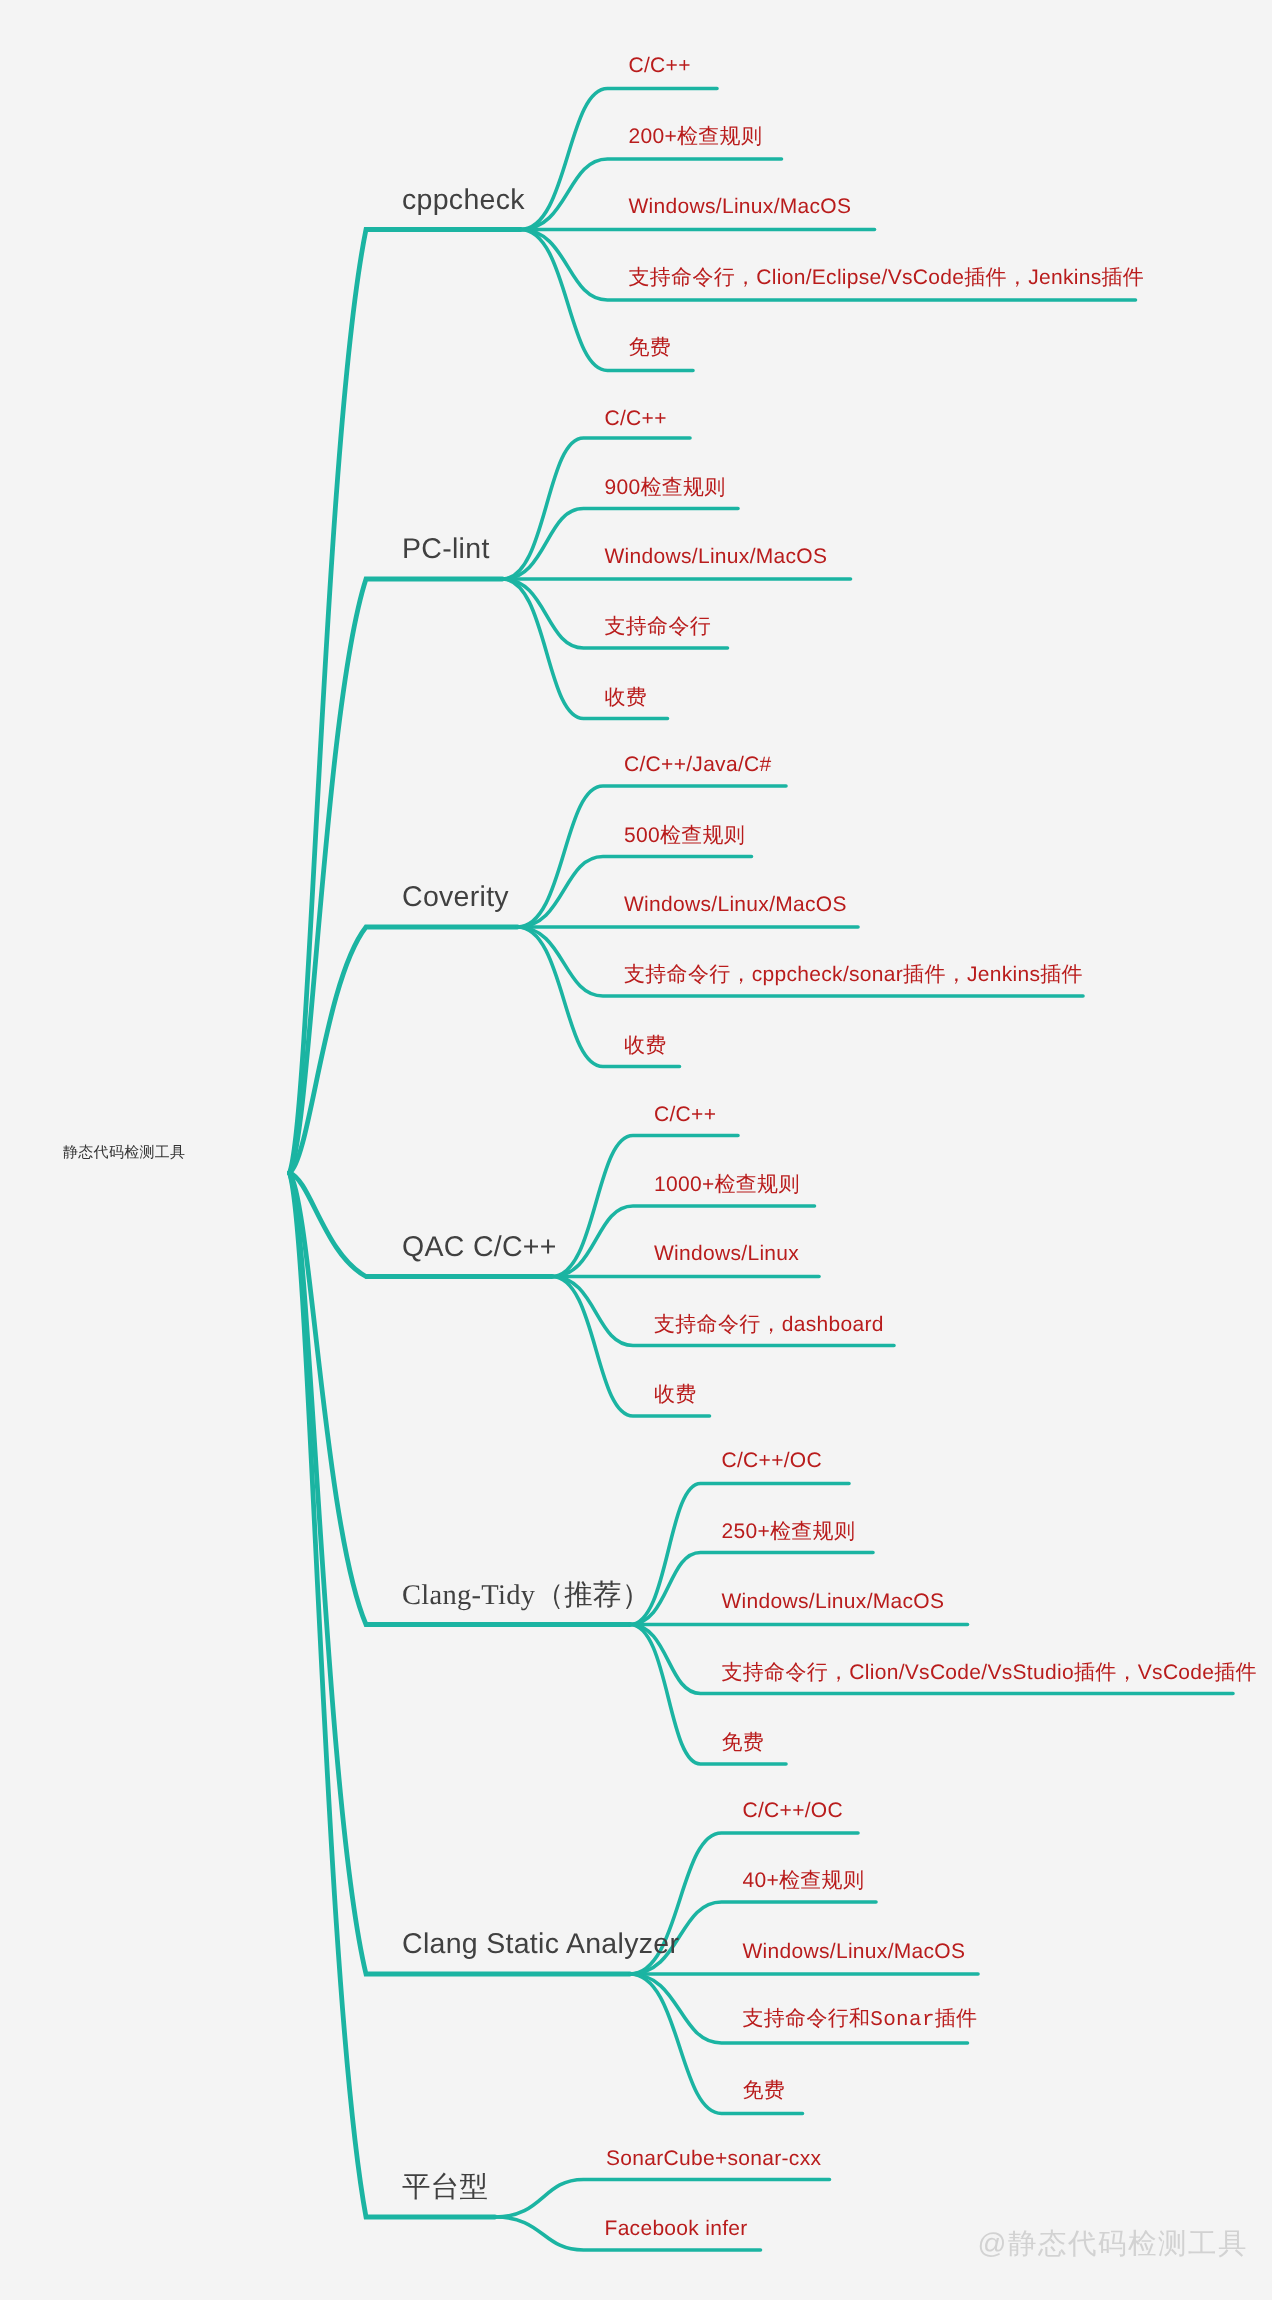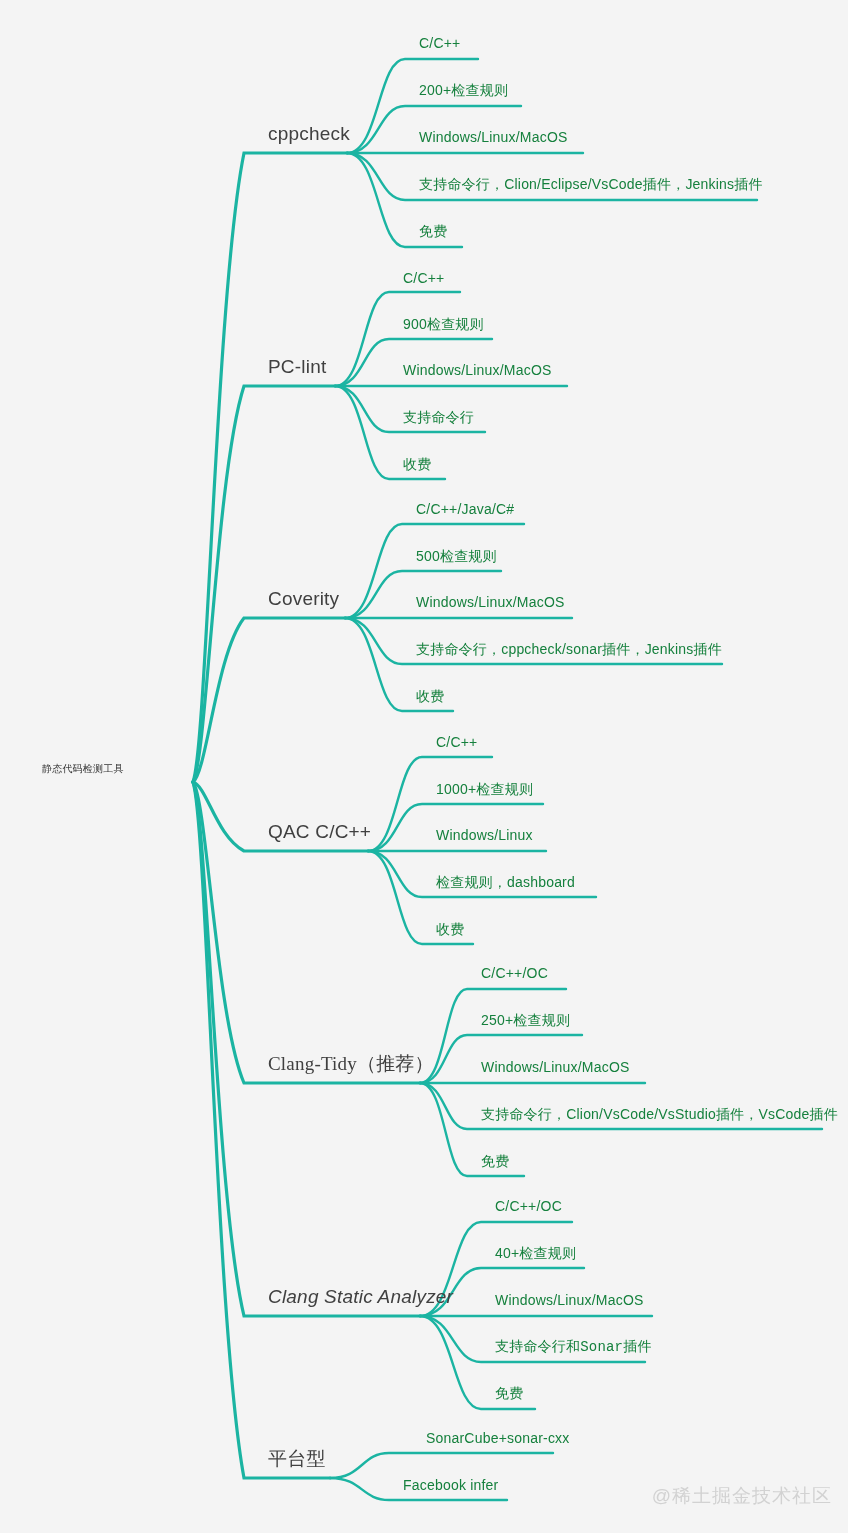--- a/index.html
+++ b/index.html
@@ -35,21 +35,21 @@
   .node-label.root {
     font-size: 10px;
     color: #333;
   }
   .node-label.branch {
     font-size: 19px;
     color: #404040;
   }
   .node-label.leaf {
     font-size: 14px;
-    color: #15803d;
+    color: #b91c1c;
   }
   #watermark {
     position: absolute;
     right: 16px;
     bottom: 24px;
     color: #d2d2d2;
     font-size: 19px;
     letter-spacing: 1px;
     font-family: "Liberation Sans", "DejaVu Sans", sans-serif;
     white-space: nowrap;
@@ -119,34 +119,34 @@
       <div class="node-label branch" style="left: 268px; top: 608px;">Coverity</div>
       <div class="node-label leaf" style="left: 416px; top: 516px;">C/C++/Java/C#</div>
       <div class="node-label leaf" style="left: 416px; top: 563px;">500检查规则</div>
       <div class="node-label leaf" style="left: 416px; top: 609px;">Windows/Linux/MacOS</div>
       <div class="node-label leaf" style="left: 416px; top: 656px;">支持命令行，cppcheck/sonar插件，Jenkins插件</div>
       <div class="node-label leaf" style="left: 416px; top: 703px;">收费</div>
       <div class="node-label branch" style="left: 268px; top: 841px;">QAC C/C++</div>
       <div class="node-label leaf" style="left: 436px; top: 749px;">C/C++</div>
       <div class="node-label leaf" style="left: 436px; top: 796px;">1000+检查规则</div>
       <div class="node-label leaf" style="left: 436px; top: 842px;">Windows/Linux</div>
-      <div class="node-label leaf" style="left: 436px; top: 889px;">检查规则，dashboard</div>
+      <div class="node-label leaf" style="left: 436px; top: 889px;">支持命令行，dashboard</div>
       <div class="node-label leaf" style="left: 436px; top: 936px;">收费</div>
       <div class="node-label branch" style="left: 268px; top: 1073px; font-family: Liberation Serif, serif;">Clang-Tidy（推荐）</div>
       <div class="node-label leaf" style="left: 481px; top: 980px;">C/C++/OC</div>
       <div class="node-label leaf" style="left: 481px; top: 1027px;">250+检查规则</div>
       <div class="node-label leaf" style="left: 481px; top: 1074px;">Windows/Linux/MacOS</div>
       <div class="node-label leaf" style="left: 481px; top: 1121px;">支持命令行，Clion/VsCode/VsStudio插件，VsCode插件</div>
       <div class="node-label leaf" style="left: 481px; top: 1168px;">免费</div>
-      <div class="node-label branch" style="left: 268px; top: 1306px; font-style: italic;">Clang Static Analyzer</div>
+      <div class="node-label branch" style="left: 268px; top: 1306px;">Clang Static Analyzer</div>
       <div class="node-label leaf" style="left: 495px; top: 1213px;">C/C++/OC</div>
       <div class="node-label leaf" style="left: 495px; top: 1260px;">40+检查规则</div>
       <div class="node-label leaf" style="left: 495px; top: 1307px;">Windows/Linux/MacOS</div>
       <div class="node-label leaf" style="left: 495px; top: 1354px; font-family: Liberation Mono, monospace;">支持命令行和Sonar插件</div>
       <div class="node-label leaf" style="left: 495px; top: 1400px;">免费</div>
       <div class="node-label branch" style="left: 268px; top: 1468px;">平台型</div>
-      <div class="node-label leaf" style="left: 426px; top: 1445px;">SonarCube+sonar-cxx</div>
+      <div class="node-label leaf" style="left: 404px; top: 1445px;">SonarCube+sonar-cxx</div>
       <div class="node-label leaf" style="left: 403px; top: 1492px;">Facebook infer</div>
     </div>
 
-  <div id="watermark">@稀土掘金技术社区</div>
+  <div id="watermark">@静态代码检测工具</div>
 
 </div>
 
 </body></html>

